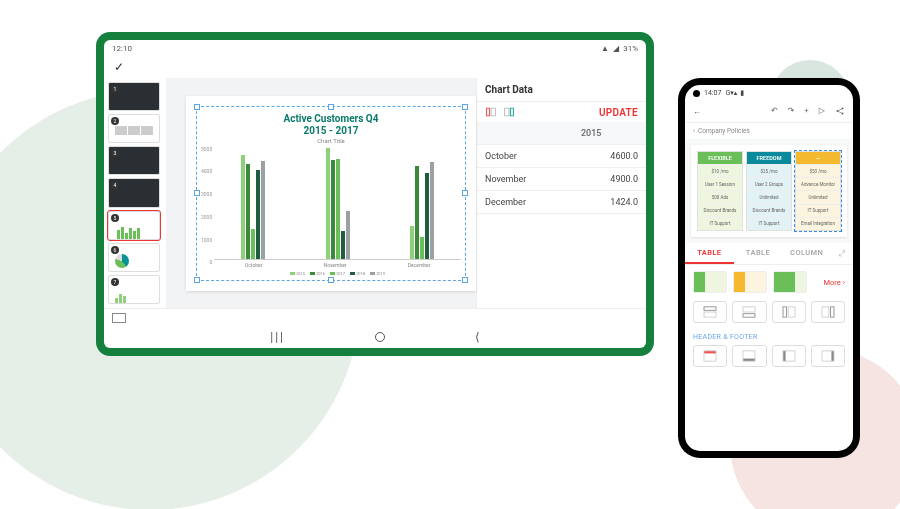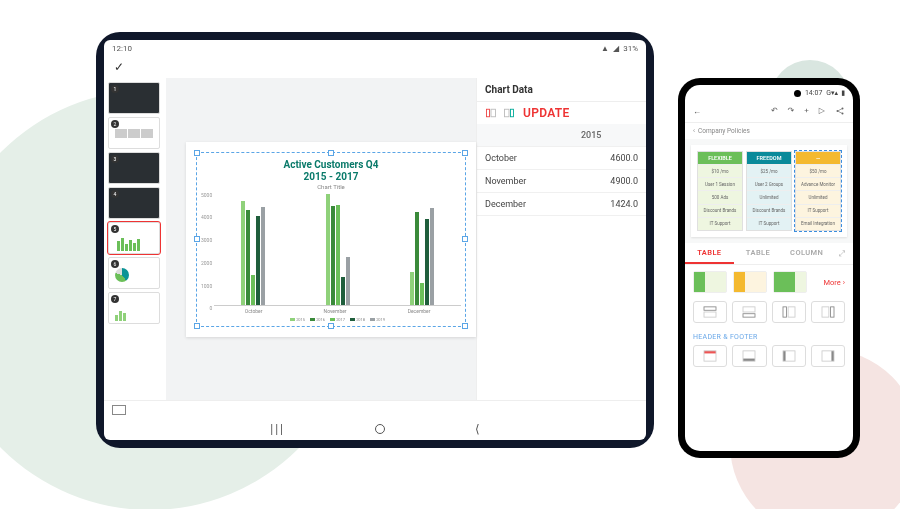--- a/index.html
+++ b/index.html
@@ -4,21 +4,21 @@
 <style>
   *{box-sizing:border-box;margin:0;padding:0;font-family:-apple-system,BlinkMacSystemFont,"Segoe UI",Roboto,sans-serif}
   body{width:900px;height:509px;position:relative;overflow:hidden;background:transparent}
   
   .blob{position:absolute;border-radius:50%}
   .blob-l{width:420px;height:420px;background:#e5efe8;left:-60px;top:90px}
   .blob-r1{width:190px;height:190px;background:#f5e4e2;right:-20px;bottom:-30px}
   .blob-r2{width:80px;height:80px;background:#d9e6e0;right:50px;top:60px}
 
   
-  .tablet{position:absolute;left:96px;top:32px;width:558px;height:416px;background:#0f172a;border-radius:24px;padding:8px}
+  .tablet{position:absolute;left:96px;top:32px;width:558px;height:324px;background:#15803d;border-radius:14px;padding:8px}
   .tablet-screen{width:100%;height:100%;background:#fff;border-radius:6px;display:flex;flex-direction:column;overflow:hidden}
   .t-status{height:16px;display:flex;justify-content:space-between;align-items:center;padding:0 8px;font-size:8px;color:#555}
   .t-status .right{display:flex;gap:4px;align-items:center}
   .t-topbar{height:22px;display:flex;align-items:center;padding:0 10px}
   .check-icon{font-size:12px;color:#333}
   .t-body{flex:1;display:flex;min-height:0}
 
   
   .thumbs{width:62px;padding:4px;display:flex;flex-direction:column;gap:3px;overflow:hidden}
   .thumb{width:52px;height:32px;border:1px solid #ddd;border-radius:2px;background:#fff;position:relative;font-size:5px;color:#777;padding:2px;overflow:hidden}
@@ -47,38 +47,38 @@
   .bar{width:4px}
   .xaxis{display:flex;justify-content:space-around;font-size:5px;color:#888;padding-top:2px}
   .legend{display:flex;justify-content:center;gap:5px;font-size:4px;color:#888;margin-top:3px}
   .legend span{display:flex;align-items:center;gap:1px}
   .legend i{width:5px;height:3px;display:inline-block}
 
   
   .datapanel{width:170px;background:#fff;border-left:1px solid #eee;display:flex;flex-direction:column;font-size:9px}
   .dp-head{display:flex;align-items:center;justify-content:space-between;padding:6px 8px;border-bottom:1px solid #eee}
   .dp-title{font-weight:700;font-size:10px;color:#333}
-  .dp-actions{display:flex;align-items:center;padding:4px 8px;justify-content:flex-start;font-size:12px;color:#bbb}
+  .dp-actions{display:flex;gap:10px;align-items:center;padding:4px 8px;justify-content:space-between;font-size:10px;color:#bbb}
   .dp-icons{display:flex;gap:6px}
   .dp-icons svg{width:12px;height:12px}
   .dp-update{color:#e33;font-weight:600;letter-spacing:.3px;margin-left:8px}
   table.dt{width:100%;border-collapse:collapse;font-size:9px}
   table.dt th,table.dt td{padding:6px 8px;border-bottom:1px solid #f0f0f0;text-align:left;color:#444}
   table.dt th{background:#f7f8f9;font-weight:500;color:#666}
   table.dt td.v{text-align:right}
 
   
   .t-bottom{height:18px;border-top:1px solid #eee;display:flex;align-items:center;padding:0 8px}
   .slide-mode{width:14px;height:10px;border:1px solid #888}
   .t-nav{height:22px;display:flex;justify-content:center;align-items:center;gap:90px;color:#555;font-size:12px}
 
   
   .phone{position:absolute;right:40px;top:78px;width:182px;height:380px;background:#000;border-radius:22px;padding:7px}
   .phone-screen{width:100%;height:100%;background:#fff;border-radius:15px;display:flex;flex-direction:column;overflow:hidden;font-size:8px;color:#444}
-  .p-status{height:16px;display:flex;justify-content:flex-end;align-items:center;padding:0 8px;font-size:7px}
+  .p-status{height:16px;display:flex;justify-content:flex-start;align-items:center;padding:0 8px;font-size:7px}
   .p-status .left{display:flex;gap:4px;align-items:center}
   .p-status .dot{width:7px;height:7px;border-radius:50%;background:#000}
   .p-tools{height:22px;display:flex;align-items:center;justify-content:space-between;padding:0 8px;border-bottom:1px solid #eee}
   .p-tools .tool-group{display:flex;gap:10px;color:#666}
   .p-crumb{padding:4px 8px;font-size:6.5px;color:#888;display:flex;gap:3px;align-items:center}
   .p-canvas{padding:6px;background:#f7f8f8}
   .p-slide{width:100%;height:92px;background:#fff;box-shadow:0 1px 2px rgba(0,0,0,.1);padding:6px;display:flex;gap:3px}
   .p-col{flex:1;display:flex;flex-direction:column;font-size:4.5px;border:0.5px solid #e0e0e0}
   .p-col.sel{outline:1.5px dashed #3a8dde}
   .p-col-h{padding:3px;color:#fff;text-align:center;font-weight:600;font-size:5.5px}

